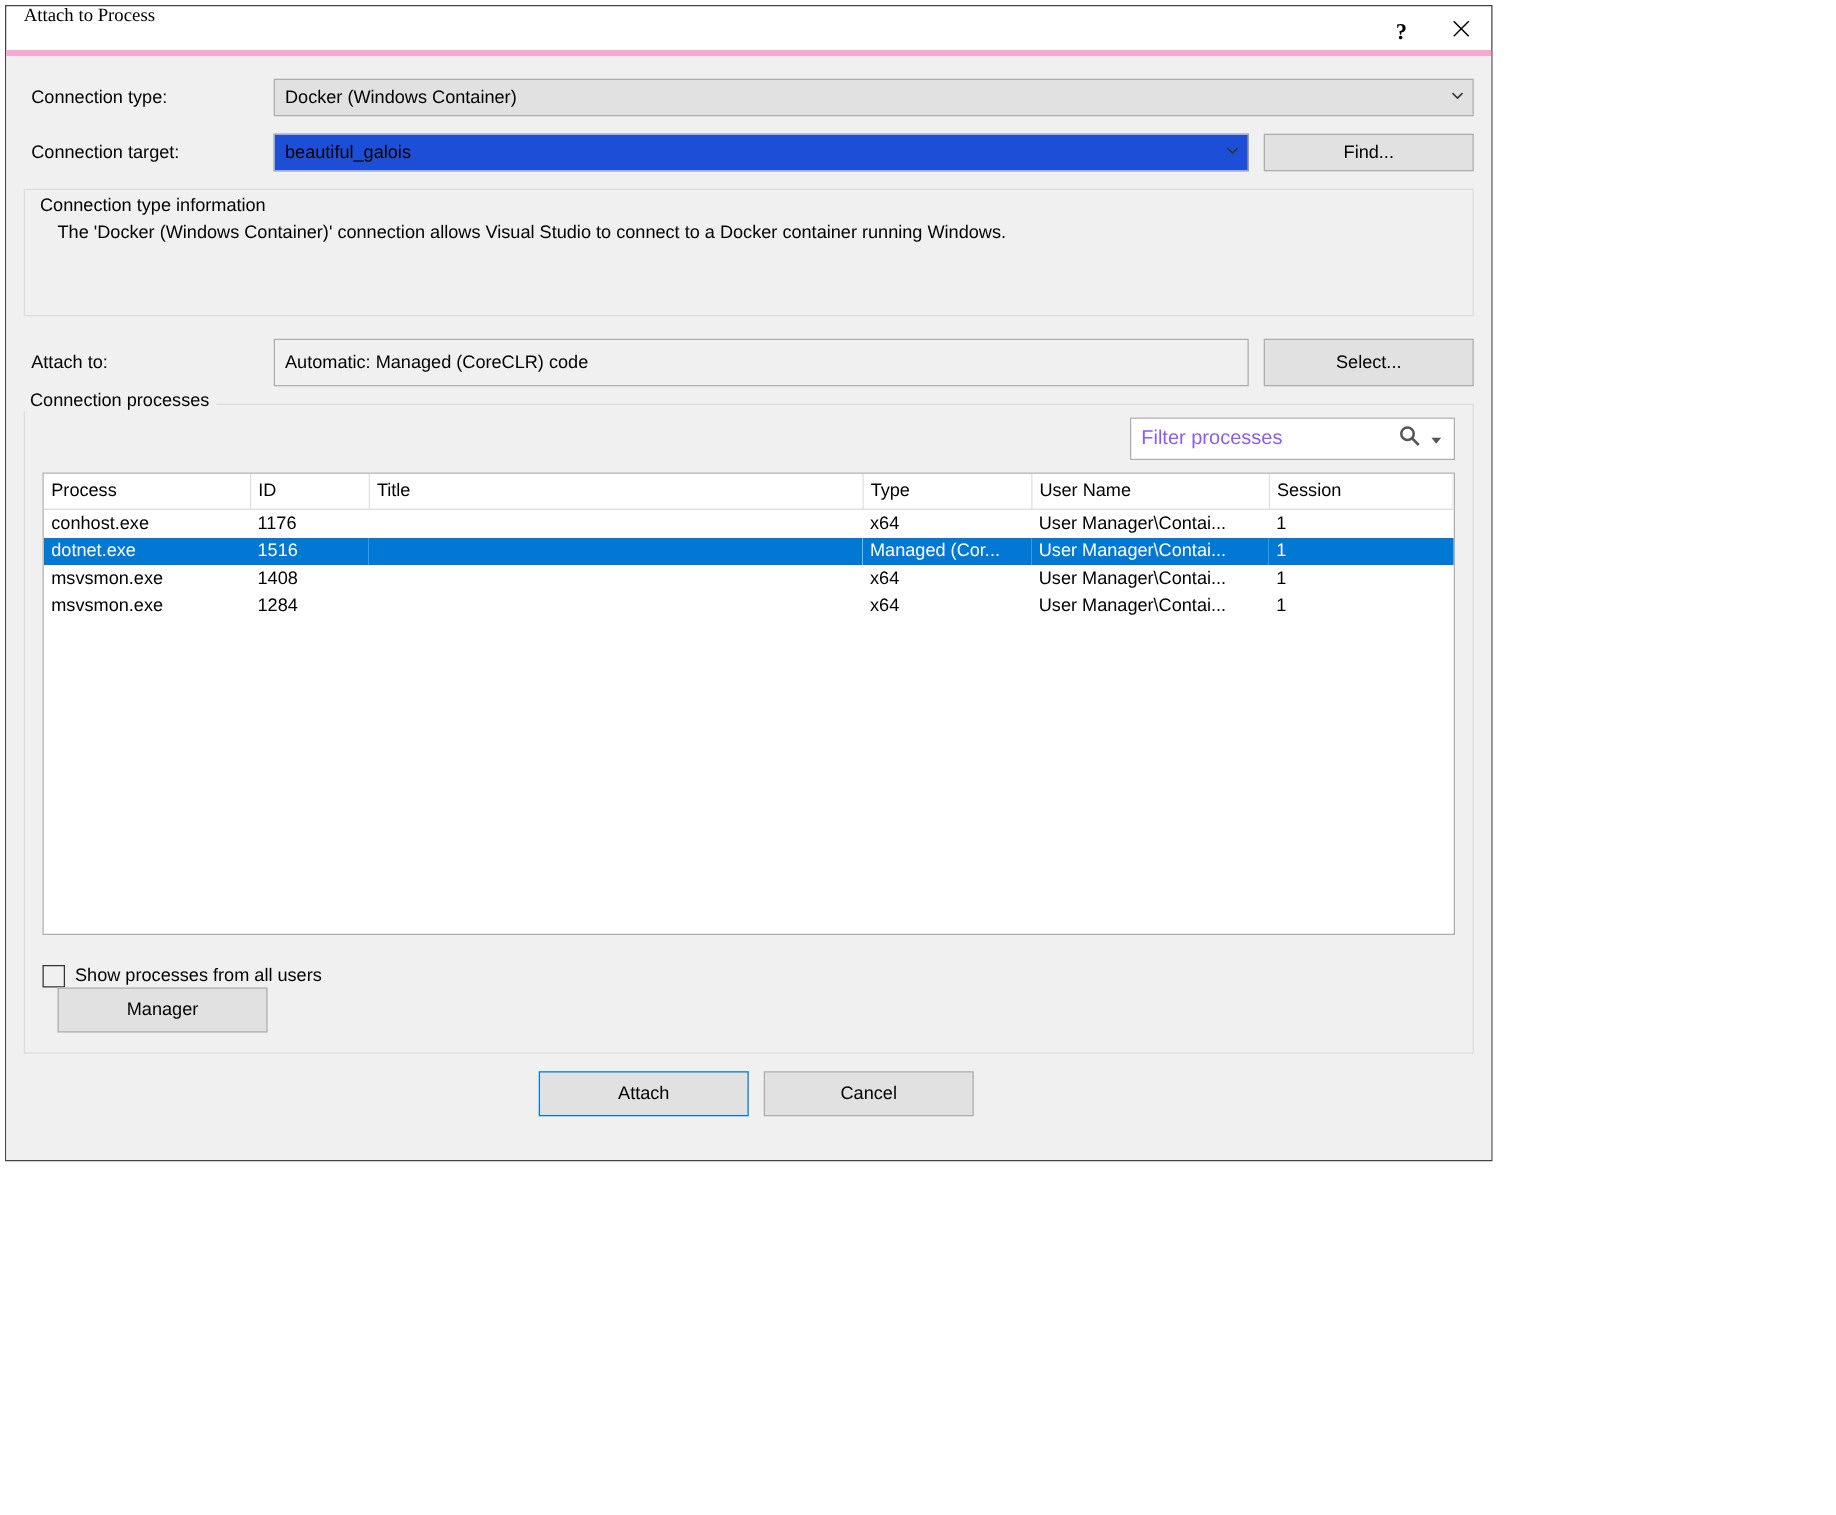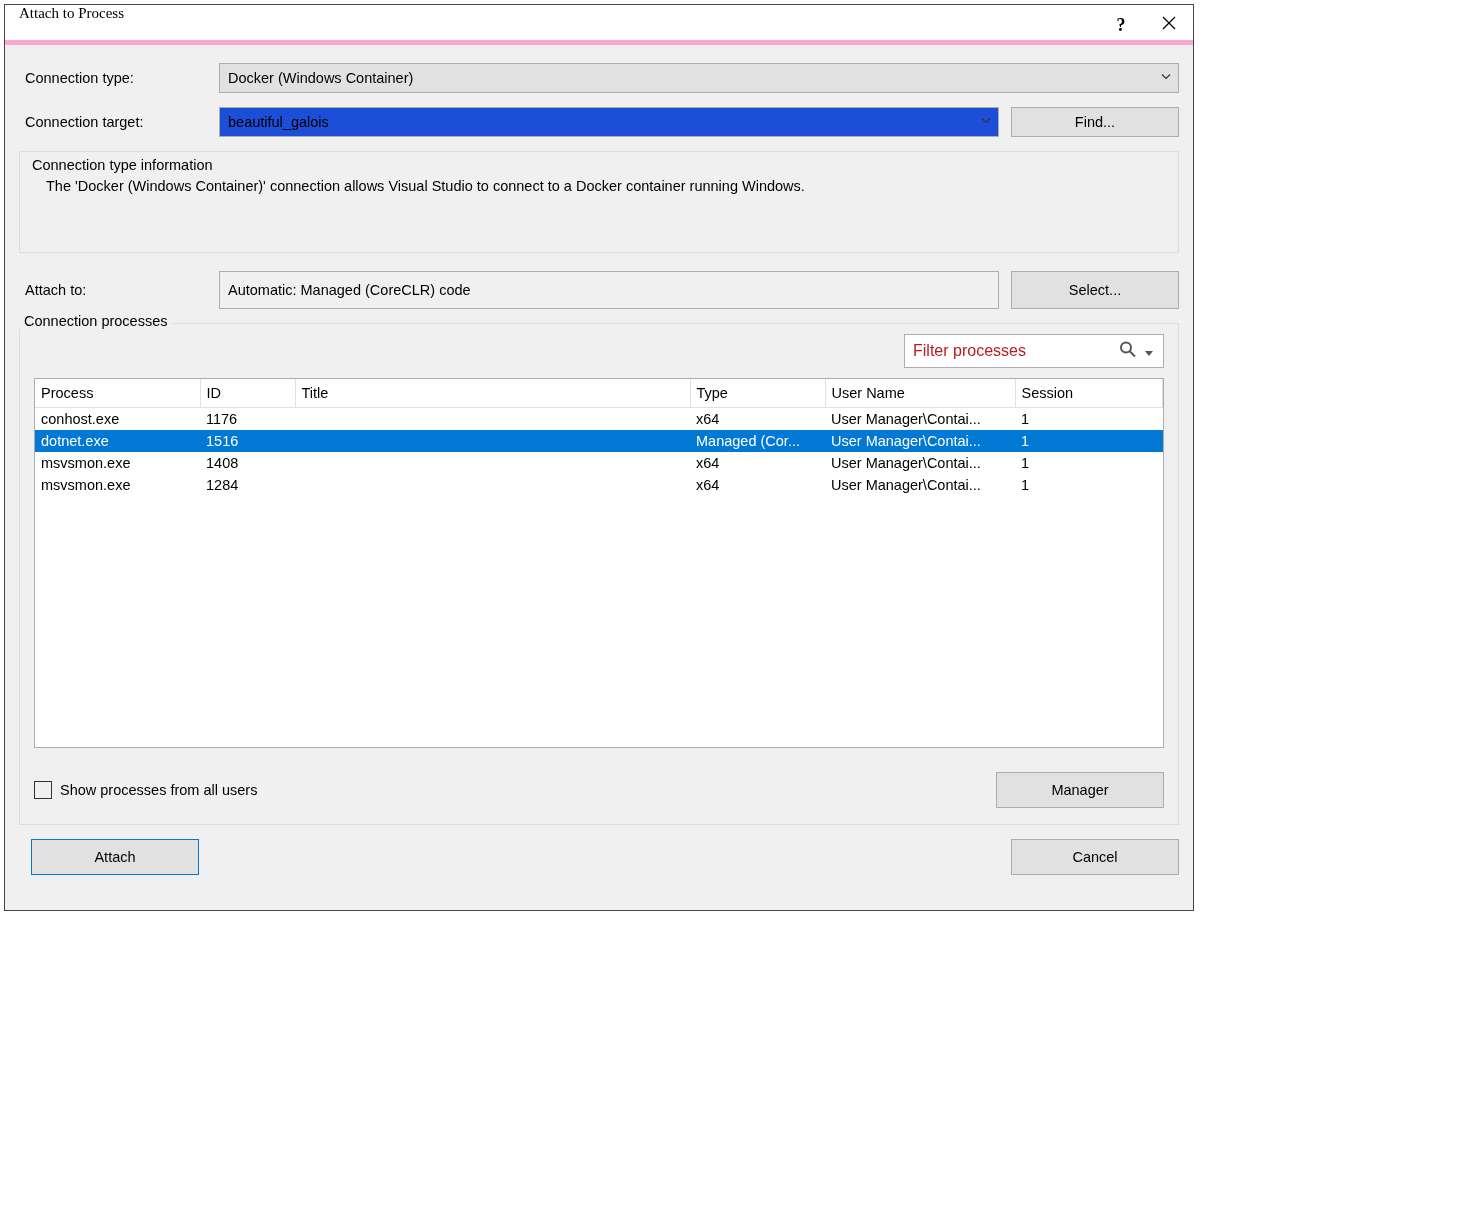--- a/index.html
+++ b/index.html
@@ -117,21 +117,21 @@
   .filter-input {
     width: 260px;
     height: 34px;
     border: 1px solid #adadad;
     background: #fff;
     display: flex;
     align-items: center;
     padding: 0 8px;
     position: relative;
   }
-  .filter-input .ph { color: #b91c1c; font-size: 16px;}
+  .filter-input .ph { color: #8b5cf6; font-size: 16px;}
   .filter-input .search-icon {
     position: absolute;
     right: 26px;
     top: 50%;
     transform: translateY(-50%);
   }
   .filter-input .search-chev {
     position: absolute;
     right: 10px;
     top: 50%;
@@ -158,33 +158,34 @@
   tbody td {
     padding: 3px 6px;
     font-size: 14.5px;
     white-space: nowrap;
     overflow: hidden;
     text-overflow: ellipsis;
   }
   tbody tr.sel { background: #0078d4; color: #fff; }
   .bottom-row {
     display: flex;
-    align-items: center;
+    align-items: flex-start;
     padding: 10px 14px 16px 14px;
+    flex-direction: column;
   }
   .check {
     width: 18px; height: 18px;
     border: 1.5px solid #333;
     margin-right: 8px;
     display: inline-block;
     vertical-align: middle;
   }
   .footer-row {
     display: flex;
-    justify-content: space-between;
+    justify-content: center;
     padding: 14px 0 4px 0;
   }
   .chev-svg { display:block; }
 </style>
 </head>
 <body>
 
 <div class="window">
 
   <div class="titlebar">

